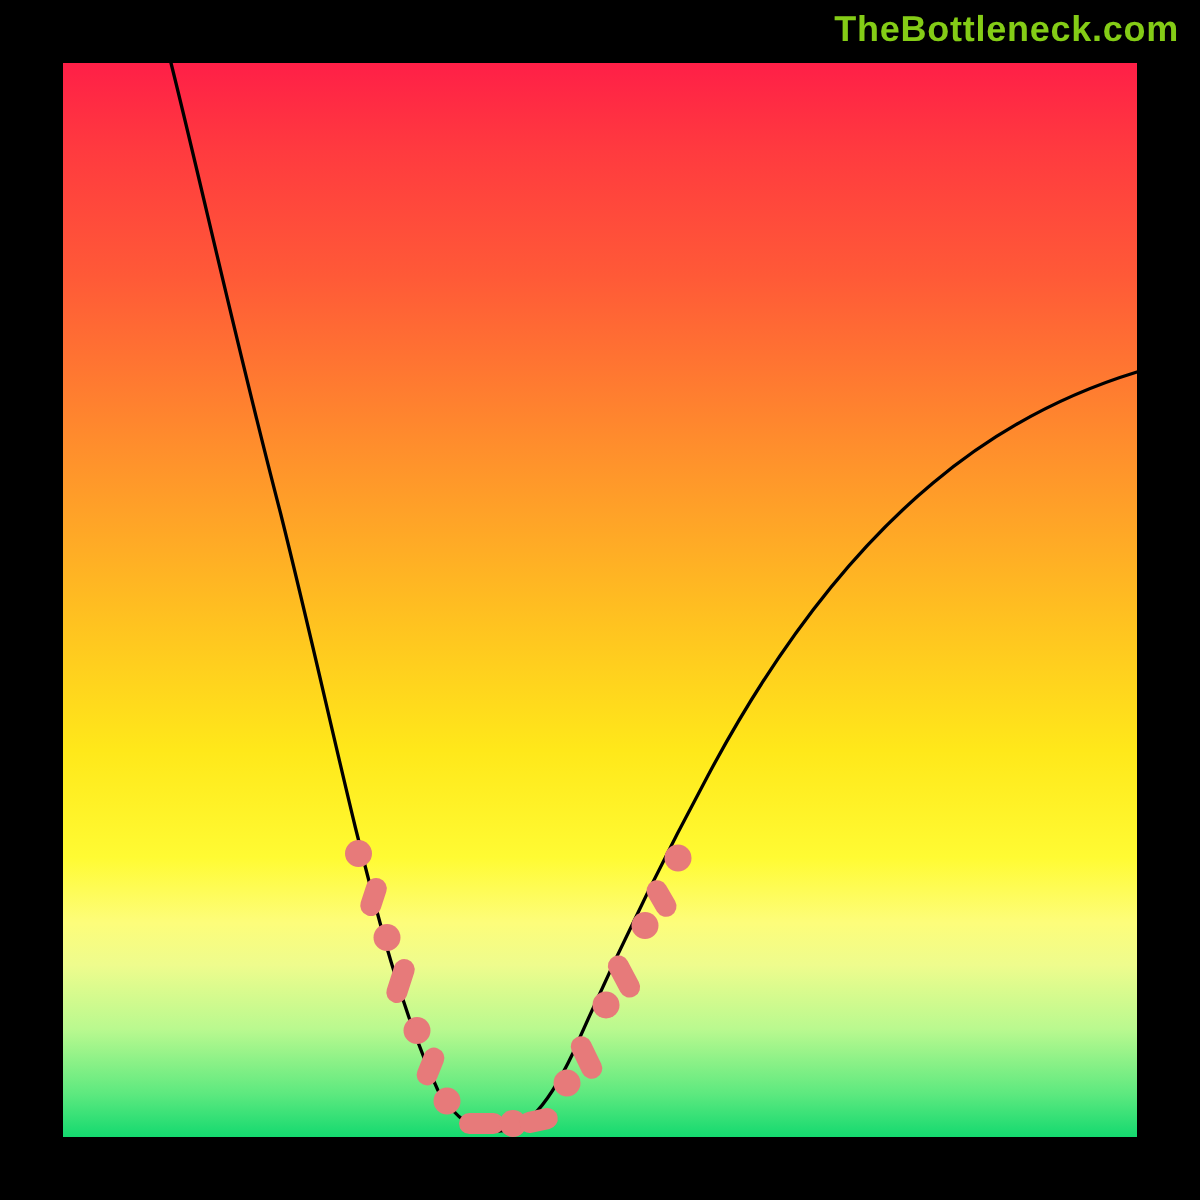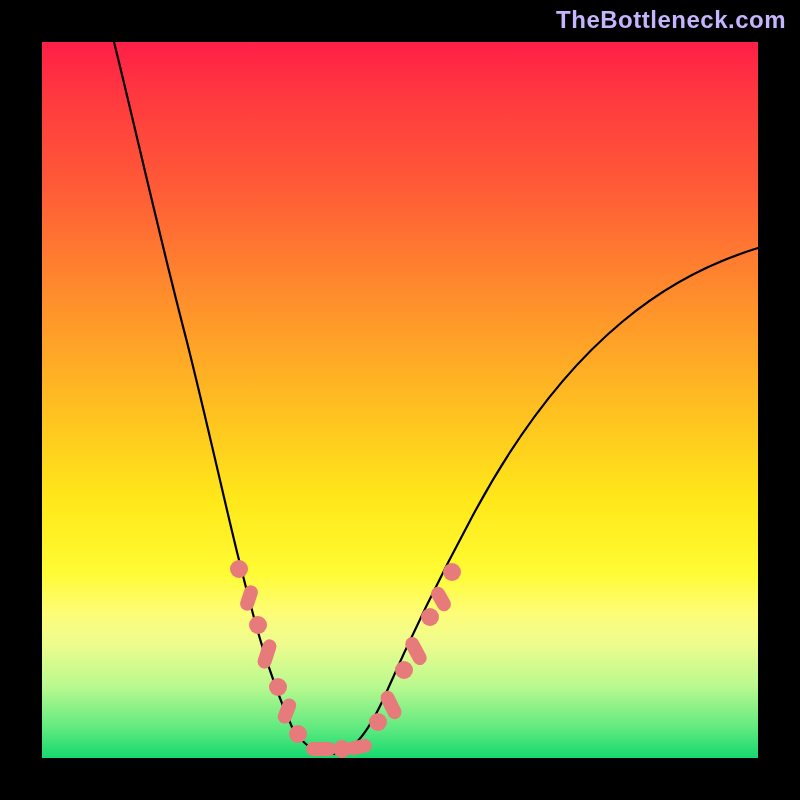--- a/index.html
+++ b/index.html
@@ -41,21 +41,21 @@
       #14d96f 100%
     );
   }
   .watermark {
     position: absolute;
     top: 6px;
     right: 14px;
     font-family: Arial, Helvetica, sans-serif;
     font-size: 24px;
     font-weight: 600;
-    color: #c4b5fd;
+    color: #84cc16;
     letter-spacing: 0.5px;
   }
   svg.curve {
     position: absolute;
     left: 0;
     top: 0;
     width: 716px;
     height: 716px;
     overflow: visible;
   }

